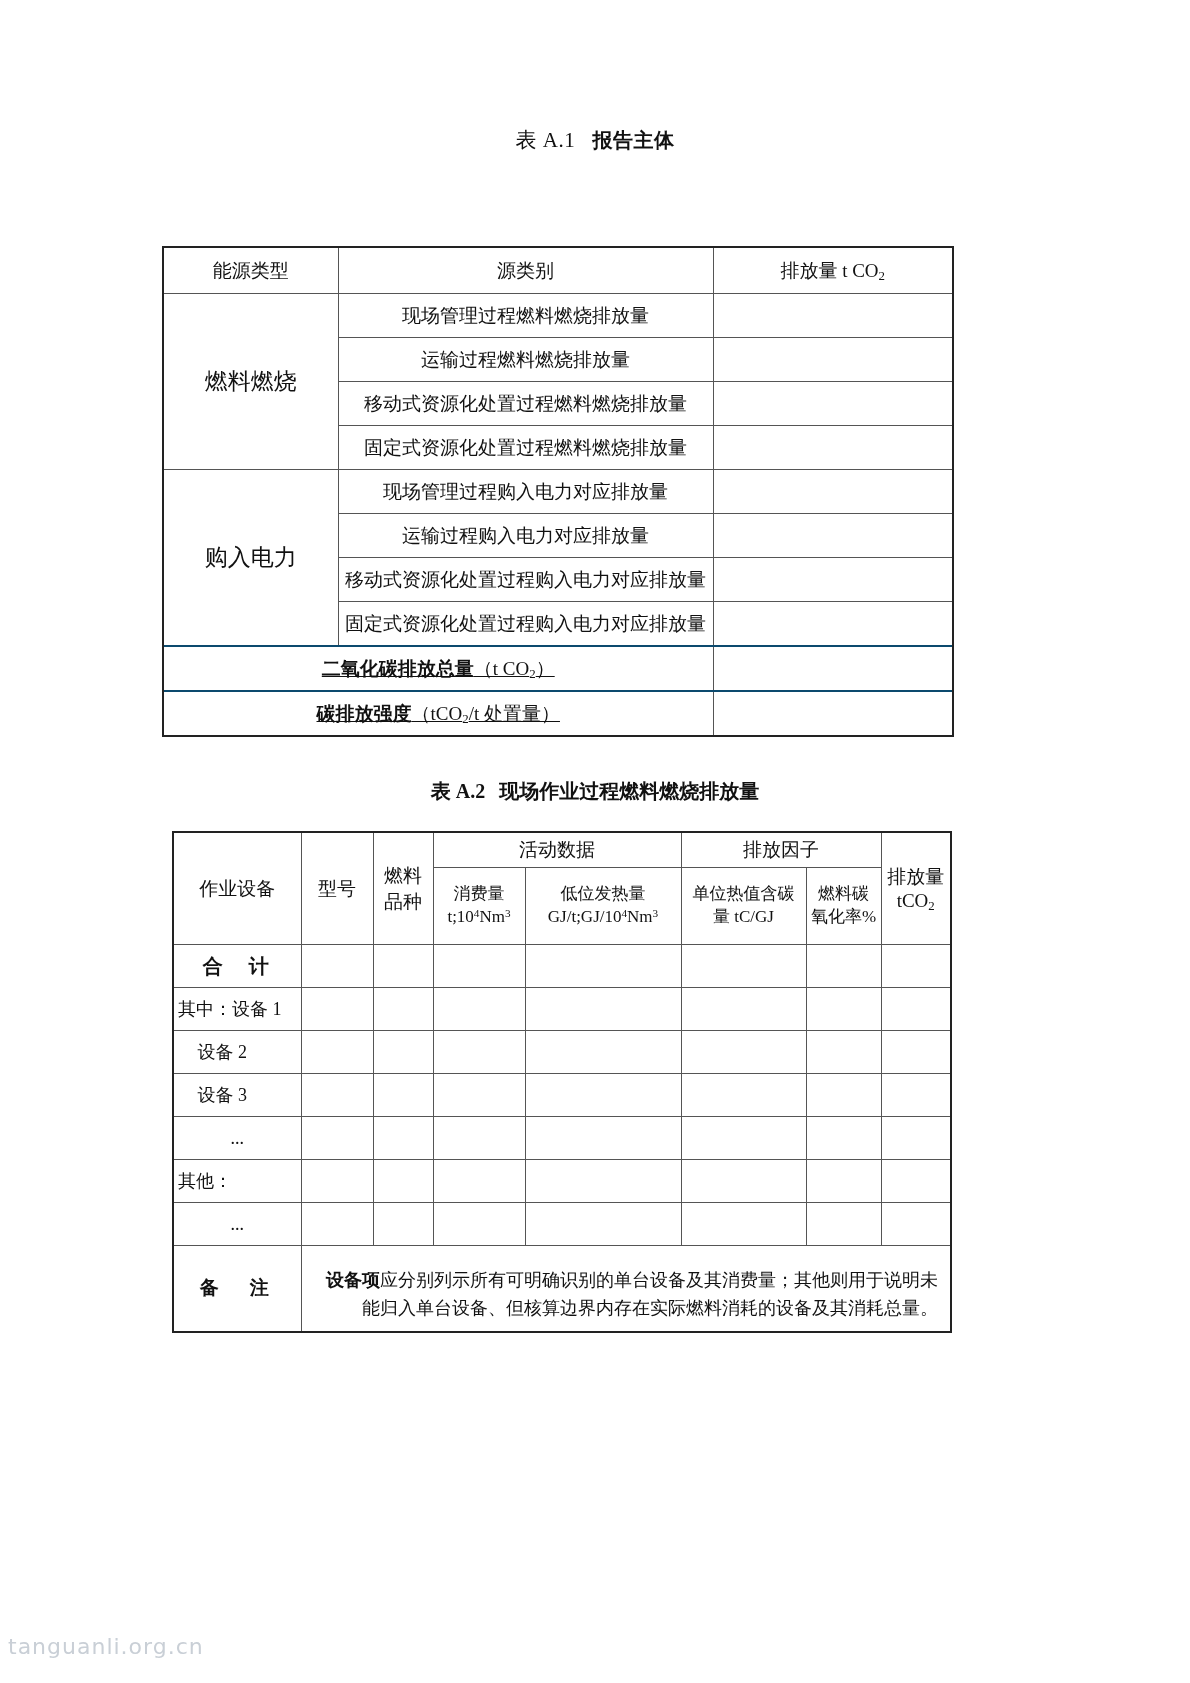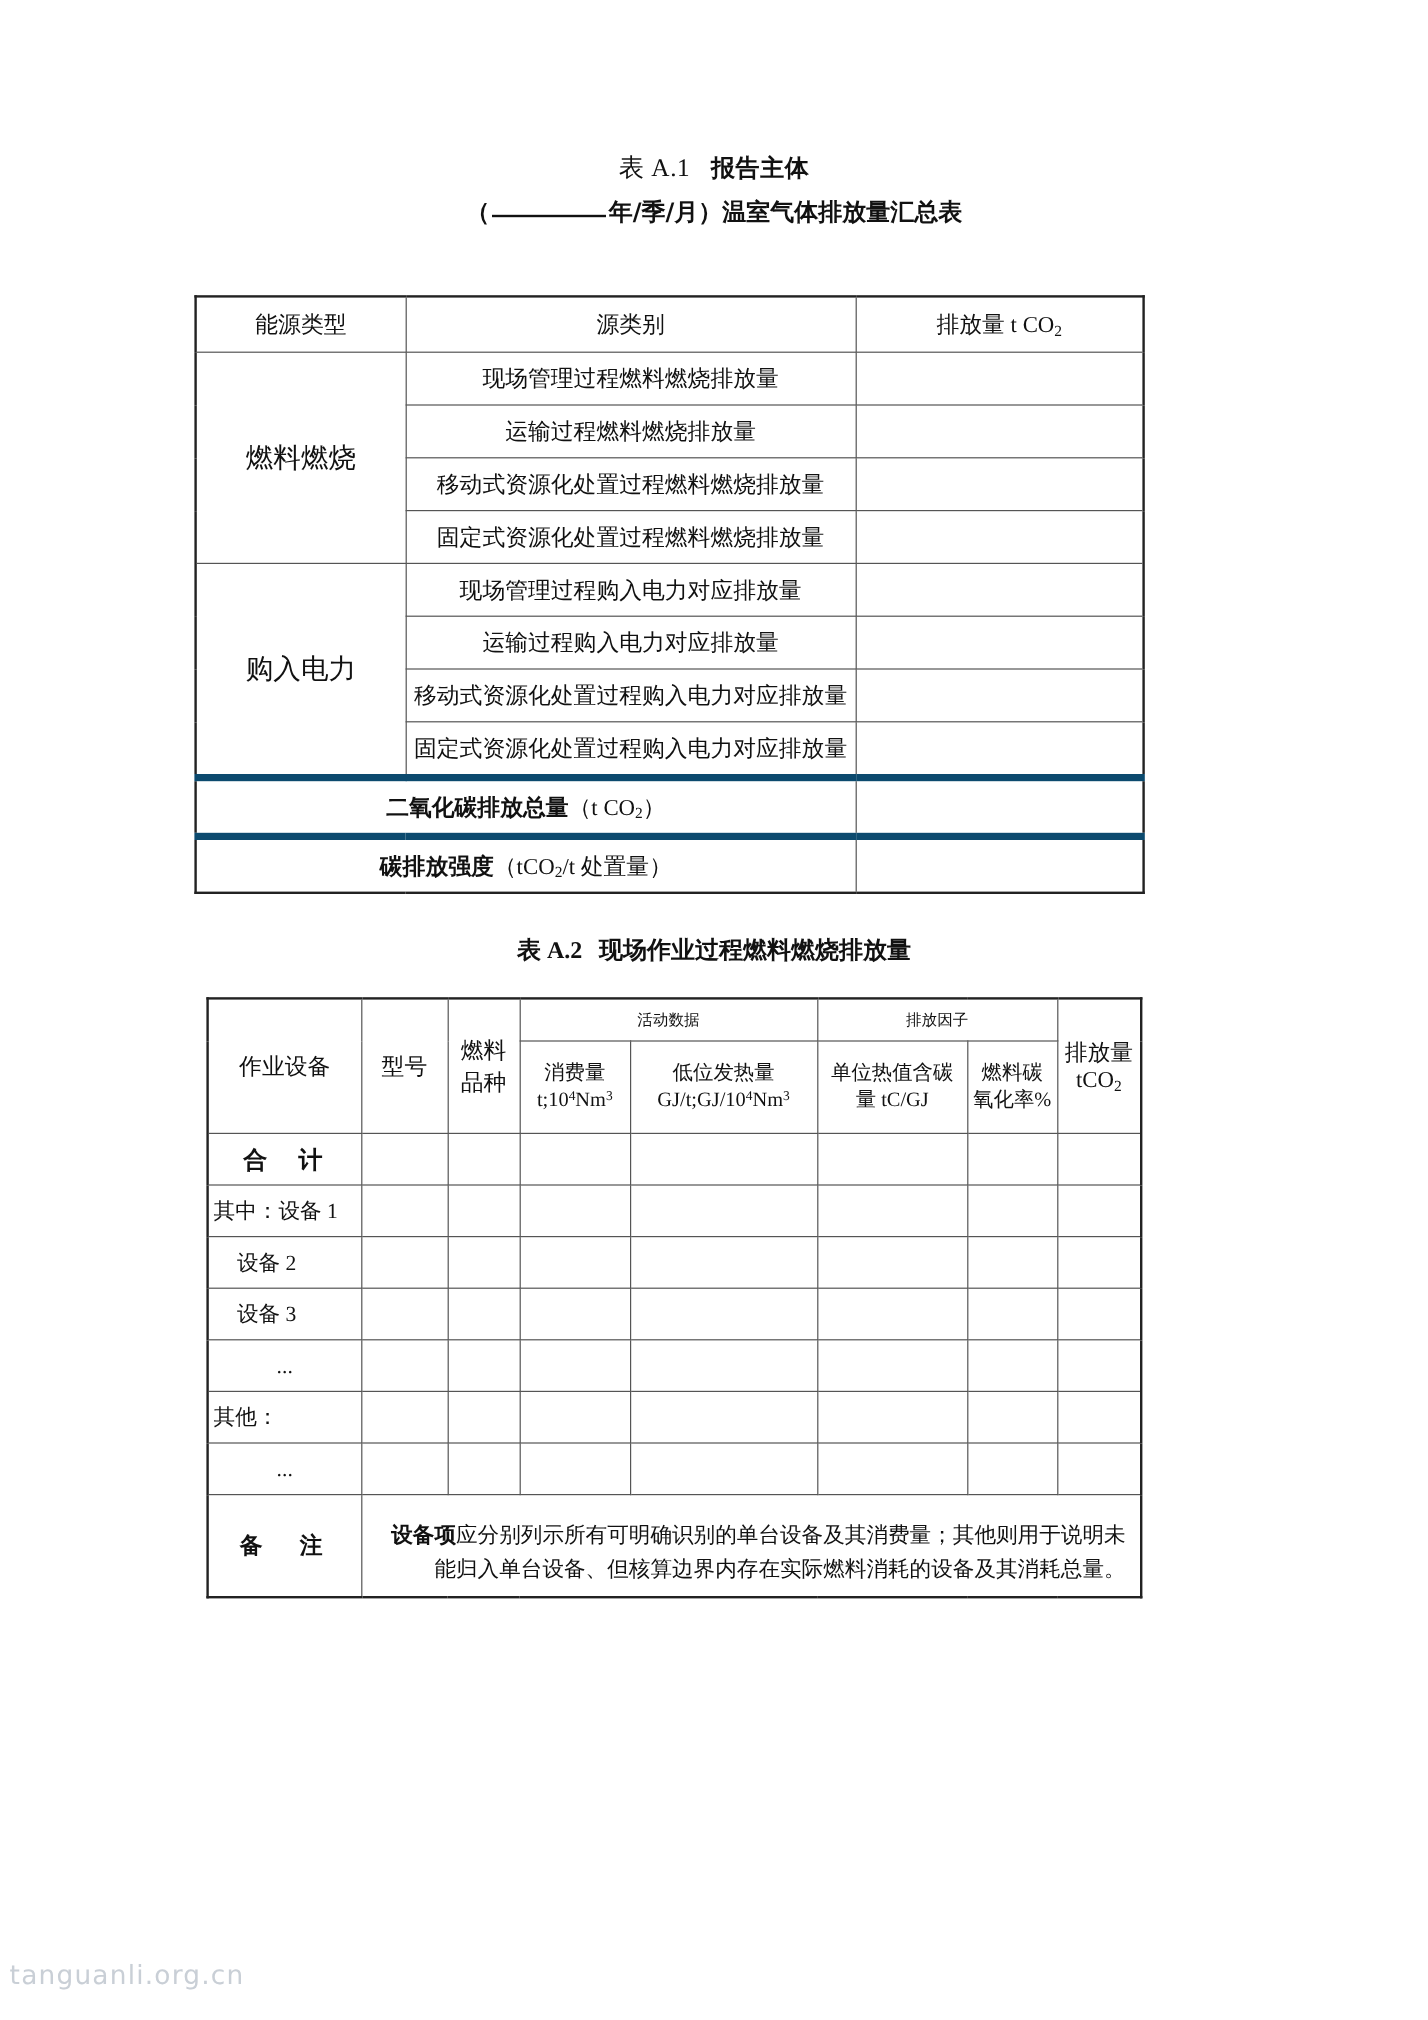--- a/index.html
+++ b/index.html
@@ -59,30 +59,31 @@
   .tbl .outer-r{border-right:2px solid #222;}
   .tbl .outer-t{border-top:2px solid #222;}
   .tbl .outer-b{border-bottom:2px solid #222;}
 
   
   #table-a1{left:162px;top:246px;width:790px;}
   #table-a1 td{height:43px;}
   #table-a1 .cat{font-size:23px;}
   #table-a1 .total-row td{
     font-weight:bold;font-family:"DejaVu Sans",sans-serif;font-size:19px;
-    border-top:6px solid #0c4a6e;
+    border-top:2px solid #0c4a6e;
+    text-decoration:underline;
   }
   #table-a1 .total-row .unit{font-weight:normal;font-family:"Liberation Serif",serif;}
   #table-a1 .hrow td{height:45px;}
   sub{font-size:0.68em;vertical-align:-0.22em;}
 
   
   #table-a2{left:172px;top:831px;width:778px;}
   #table-a2 td{height:42px;font-size:18px;}
-  #table-a2 .grp{height:34px;font-size:13px;}
+  #table-a2 .grp{height:34px;font-size:19px;}
   #table-a2 .sub{height:76px;font-size:17px;line-height:1.35;}
   #table-a2 .stub{height:110px;font-size:19px;}
   #table-a2 .rowlabel{text-align:center;}
   #table-a2 .rowlabel.ind{text-align:center;padding-right:34px;}
   #table-a2 .rowlabel.left{text-align:left;}
   #table-a2 .sum{font-weight:bold;font-family:"DejaVu Sans",sans-serif;font-size:20px;letter-spacing:3px;}
   #table-a2 .note-label{
     font-weight:bold;font-family:"DejaVu Sans",sans-serif;font-size:19px;letter-spacing:6px;
   }
   #table-a2 .note-body{
@@ -108,23 +109,20 @@
   }
 </style>
 </head>
 <body>
 
 <div class="page">
 
   <div class="title-a1-line1">
     <span class="lbl">表 A.1</span>
     <span>&nbsp;&nbsp;</span><span class="name">报告主体</span>
-  </div>
-  <div class="title-a1-line2">
-    <span class="bold">（</span><span class="blank"></span><span class="bold">年/季/月</span><span class="tail">）温室气体排放量汇总表</span>
   </div>
 
   <table class="tbl" id="table-a1">
     <colgroup>
       <col style="width:175px">
       <col style="width:375px">
       <col style="width:240px">
     </colgroup>
     <tbody>
       <tr class="hrow">

